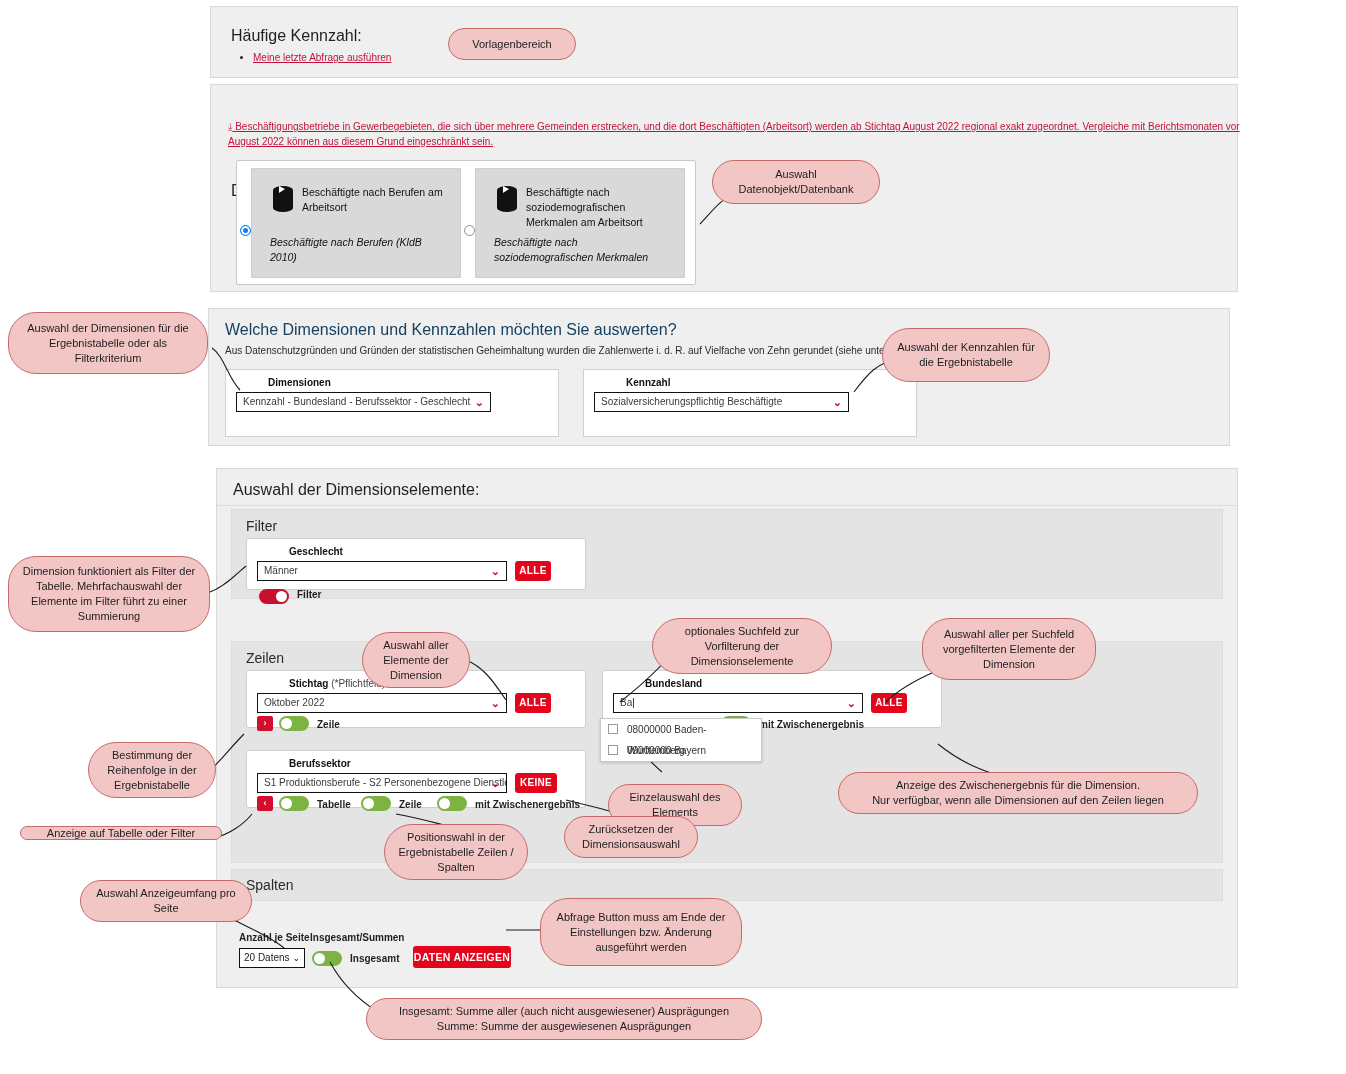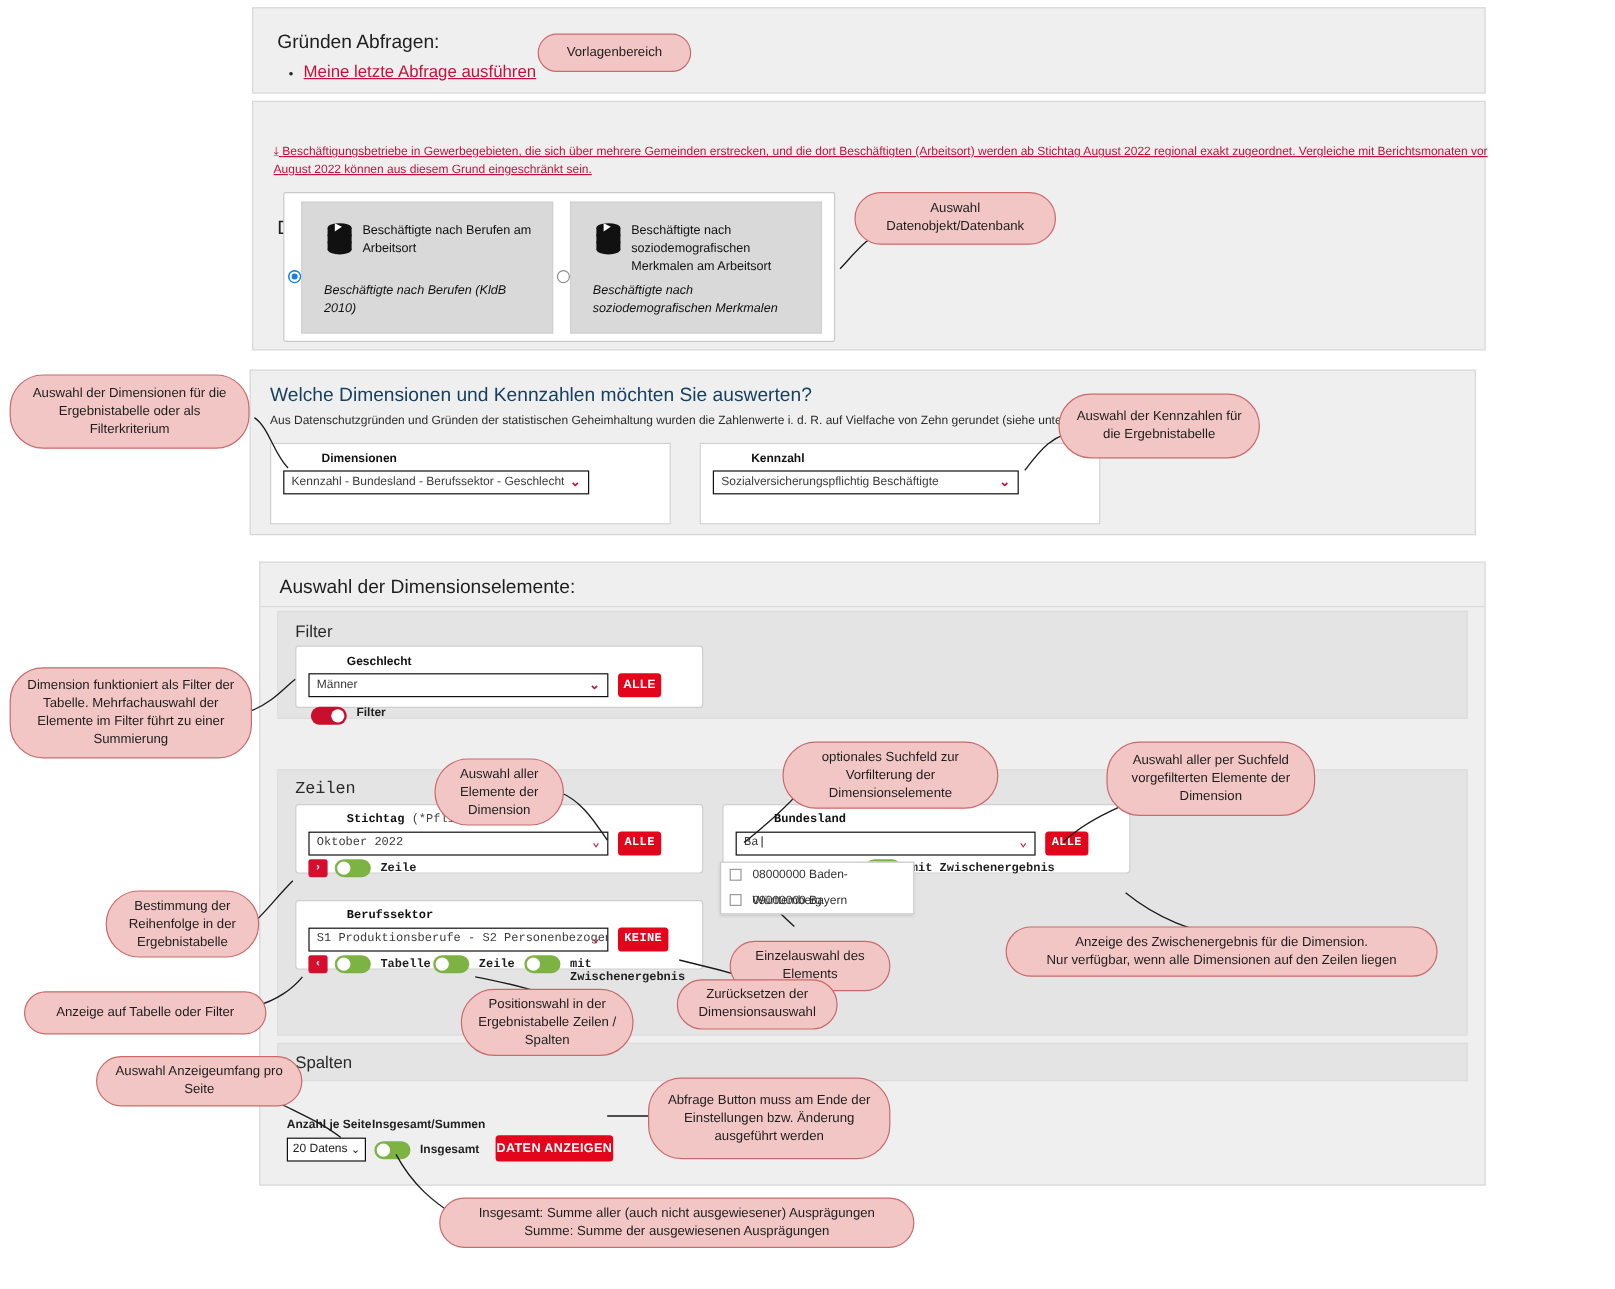--- a/index.html
+++ b/index.html
@@ -32,21 +32,21 @@
 
   
   #panel-haeufige { left: 210px; top: 6px; width: 1028px; height: 72px; }
   #haeufige-title { position: absolute; left: 20px; top: 20px; }
   #haeufige-list { position:absolute; left: 26px; top: 44px; margin:0; padding:0 0 0 16px; }
   #haeufige-list li { font-size: 11px; color:#c3123a; list-style: disc; }
   #haeufige-list li::marker { color:#222; font-size:10px; }
   .link-red {
     color: #c3123a;
     text-decoration: underline;
-    font-size: 14px;
+    font-size: 10px;
     cursor: pointer;
   }
 
   
   #panel-datenbanken { left: 210px; top: 84px; width: 1028px; height: 208px; }
   #datenbanken-title { position:absolute; left:20px; top:97px; }
   #db-warning {
     position:absolute; left:228px; top:119px; width:1012px;
     font-size: 10px; line-height: 15px;
     color: #c3123a; text-decoration: underline;
@@ -217,21 +217,21 @@
     pointer-events:none;
   }
   svg.connectors path { fill:none; stroke:#1a1a1a; stroke-width:1.1; }
 </style>
 </head>
 <body>
 
 <div id="root">
 
   <div class="panel" id="panel-haeufige">
-    <div class="panel-title" id="haeufige-title">Gründen Abfragen:</div>
+    <div class="panel-title" id="haeufige-title">Häufige Kennzahl:</div>
     <ul id="haeufige-list">
       <li>
         <a class="link-red">Meine letzte Abfrage ausführen</a>
       </li>
     </ul>
   </div>
 
   <div class="panel" id="panel-datenbanken">
     <div class="panel-title" id="datenbanken-title">Datenbanken:</div>
   </div>
@@ -308,21 +308,21 @@
           <span class="chev">⌄</span>
         </div>
         <div class="redbtn" style="left:268px; top:22px; width:36px; height:20px; line-height:20px;">ALLE</div>
         <div class="toggle red on" style="left:12px; top:50px;">
             <div class="knob"></div>
           </div>
         <div class="tgl-label" style="left:50px; top:50px;">Filter</div>
       </div>
     </div>
 
-    <div class="section" style="left:14px; top:172px; width:992px; height:222px;font-family:Liberation Mono, monospace;">
+    <div class="section" style="left:14px; top:172px; width:992px; height:222px;">
       <div class="section-title">Zeilen</div>
 
       <div class="white-card" style="position:absolute; left:14px; top:28px; width:340px; height:58px;">
         <div class="field-label">
           <span>Stichtag</span>
           <span style="font-weight:normal;color:#444;">(*Pflichtfeld)</span>
         </div>
         <div class="sel" style="left:10px; top:22px; width:250px;">
           <span>Oktober 2022</span>
           <span class="chev">⌄</span>
@@ -446,21 +446,21 @@
 
   <div class="callout" style="left:608px; top:760px; width:134px; height:42px;margin-top:24px;">
     <span>Einzelauswahl des Elements</span>
   </div>
 
   <div class="callout" style="left:838px; top:772px; width:360px; height:42px; white-space:pre-line;">
     <span>Anzeige des Zwischenergebnis für die Dimension.
 Nur verfügbar, wenn alle Dimensionen auf den Zeilen liegen</span>
   </div>
 
-  <div class="callout" style="left:20px; top:826px; width:202px; height:36px;">
+  <div class="callout" style="left:20px; top:826px; width:202px; height:14px;">
     <span>Anzeige auf Tabelle oder Filter</span>
   </div>
 
   <div class="callout" style="left:384px; top:824px; width:144px; height:56px;">
     <span>Positionswahl in der Ergebnistabelle Zeilen / Spalten</span>
   </div>
 
   <div class="callout" style="left:564px; top:816px; width:134px; height:42px;">
     <span>Zurücksetzen der Dimensionsauswahl</span>
   </div>

